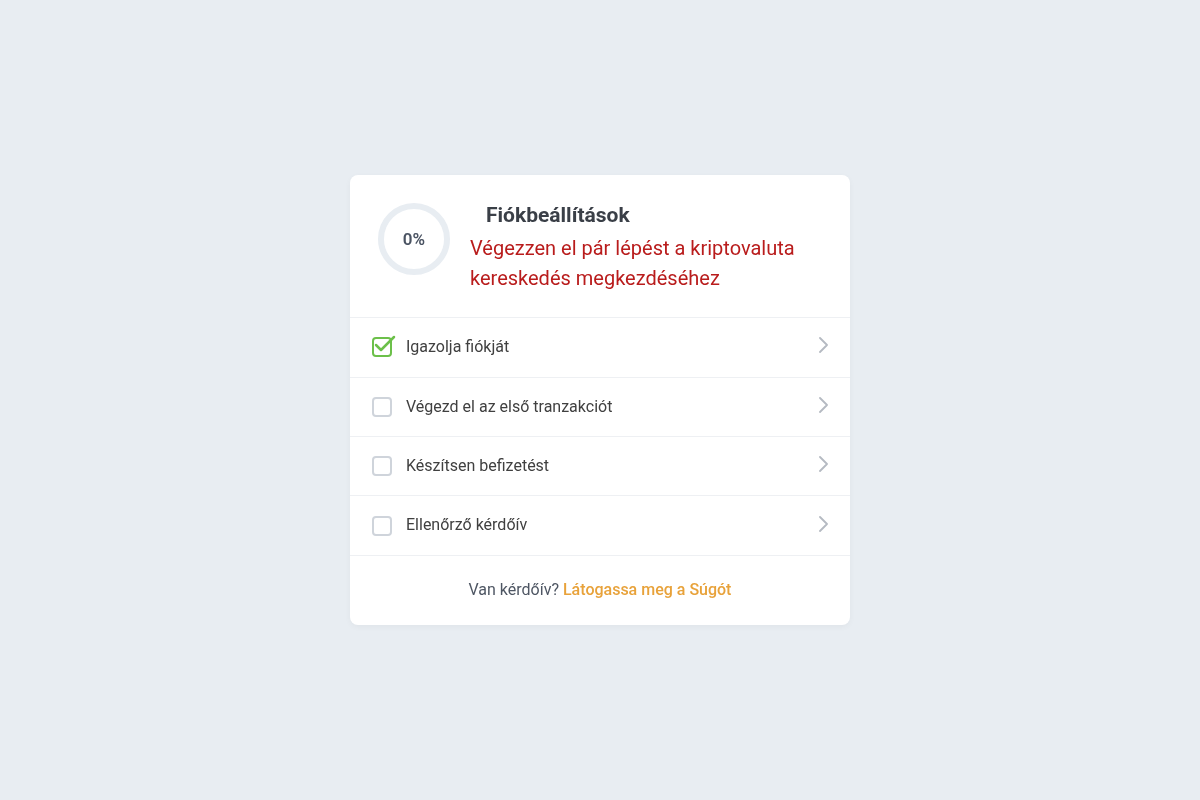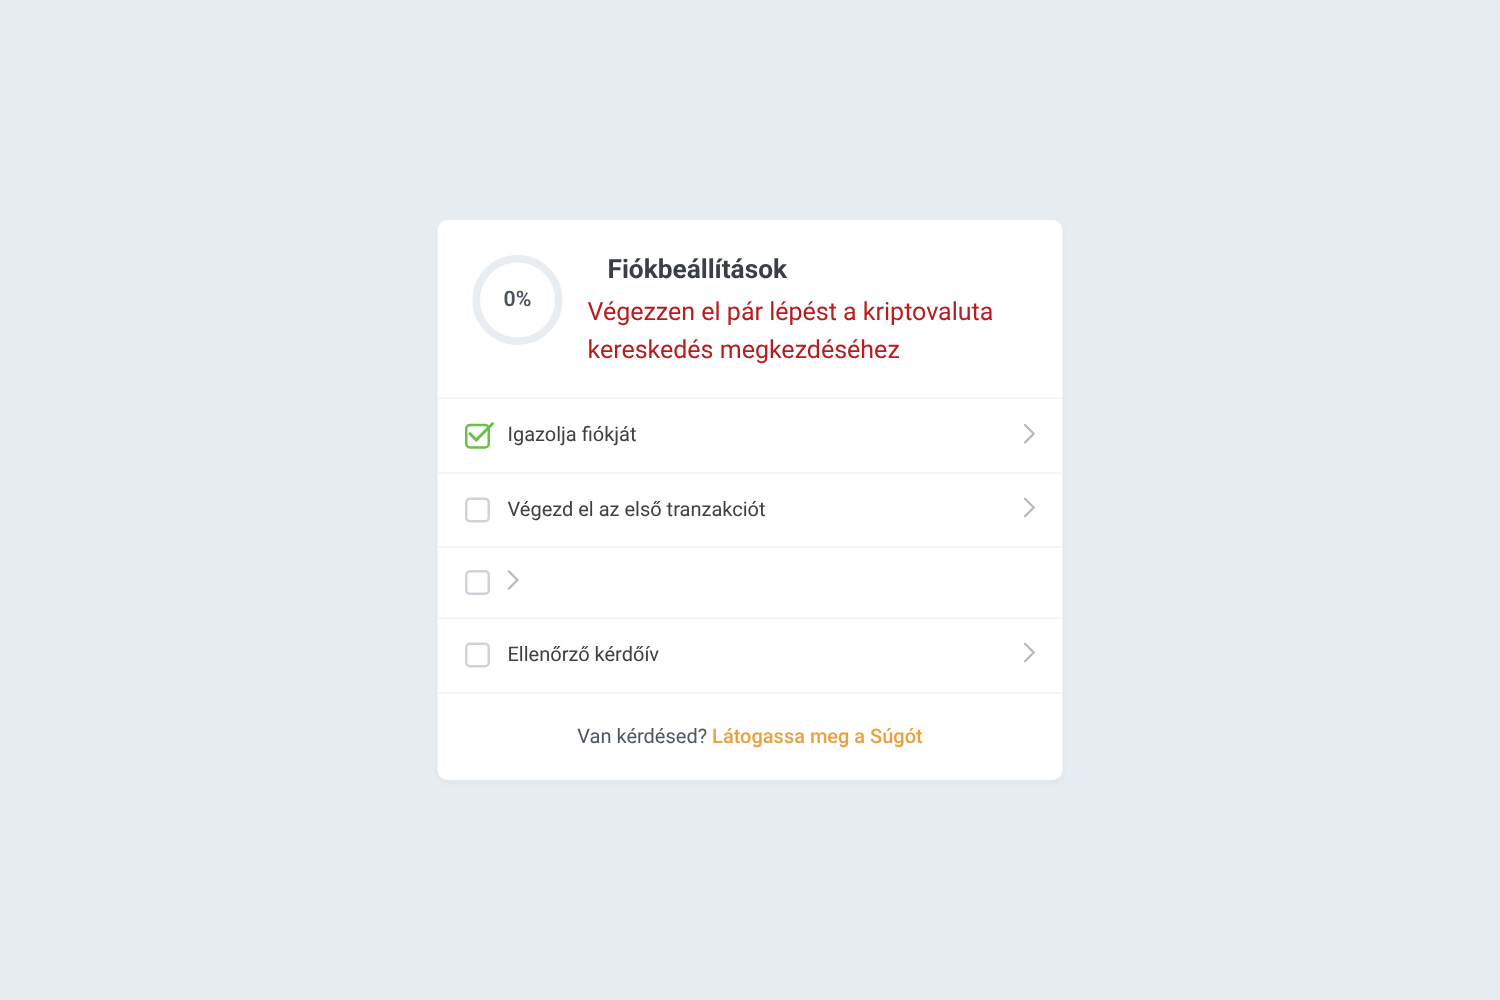--- a/index.html
+++ b/index.html
@@ -145,36 +145,37 @@
       <span class="task-label">Végezd el az első tranzakciót</span>
       <span class="chevron">
         <svg width="9" height="16" viewBox="0 0 9 16" fill="none">
           <path d="M1 1 L8 8 L1 15" stroke="currentColor" stroke-width="1.8" stroke-linecap="round" stroke-linejoin="round"></path>
         </svg>
       </span>
     </div>
 
     <div class="task-item">
       <div class="checkbox"></div>
+      <span class="task-label">Készítsen befizetést</span>
       <span class="chevron">
         <svg width="9" height="16" viewBox="0 0 9 16" fill="none">
           <path d="M1 1 L8 8 L1 15" stroke="currentColor" stroke-width="1.8" stroke-linecap="round" stroke-linejoin="round"></path>
         </svg>
       </span>
     </div>
 
     <div class="task-item">
       <div class="checkbox"></div>
       <span class="task-label">Ellenőrző kérdőív</span>
       <span class="chevron">
         <svg width="9" height="16" viewBox="0 0 9 16" fill="none">
           <path d="M1 1 L8 8 L1 15" stroke="currentColor" stroke-width="1.8" stroke-linecap="round" stroke-linejoin="round"></path>
         </svg>
       </span>
     </div>
   </div>
 
   <div class="card-footer">
-    <span class="footer-question">Van kérdésed?</span>
+    <span class="footer-question">Van kérdőív?</span>
     <span> </span>
     <a href="#" class="footer-link">Látogassa meg a Súgót</a>
   </div>
 </div>
 
 </body></html>

